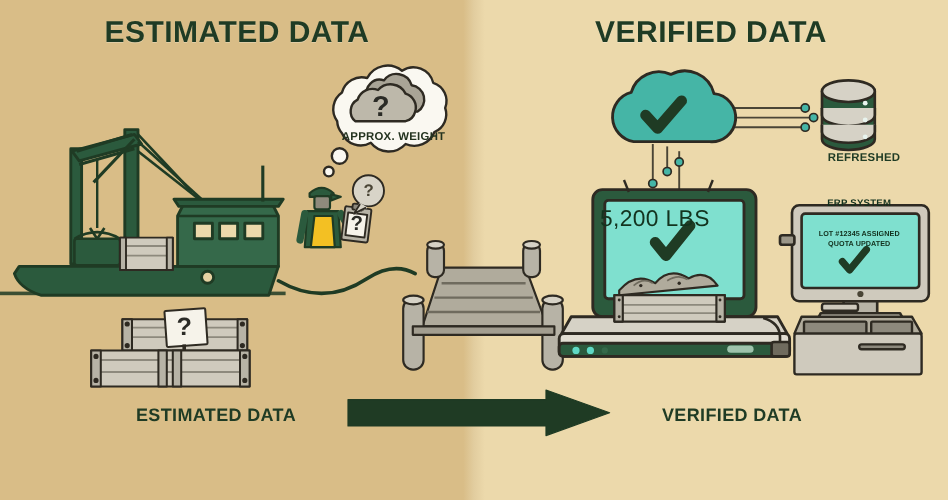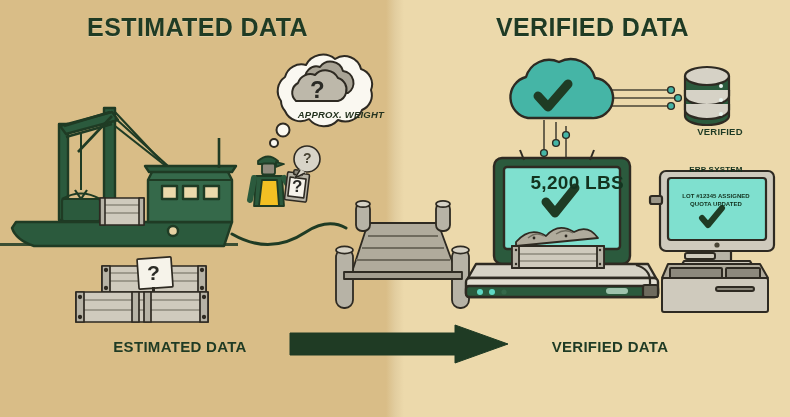--- a/index.html
+++ b/index.html
@@ -33,42 +33,42 @@
   #arrow-caption{
     position:absolute;left:285px;top:360px;width:230px;text-align:center;
     font-size:14.5px;font-weight:bold;color:#1f3b24;line-height:1.18;
   }
 
   
   .layer{position:absolute;left:0;top:0;}
 
   
   #lbs-text{
-    position:absolute;left:500px;top:172px;width:124px;text-align:right;
-    font-size:19px;font-weight:bold;color:#13331f;letter-spacing:0.3px;
+    position:absolute;left:500px;top:172px;width:124px;text-align:left;
+    font-size:19px;font-weight:normal;color:#13331f;letter-spacing:0.3px;
   }
   #erp-title{
     position:absolute;left:668px;top:165px;width:96px;text-align:center;
     font-size:8px;font-weight:bold;color:#12301d;letter-spacing:0.2px;
   }
   #erp-line1{
     position:absolute;left:664px;top:193px;width:104px;text-align:center;
     font-size:6px;font-weight:bold;color:#12301d;letter-spacing:0.05px;
   }
   #erp-line2{
     position:absolute;left:664px;top:201px;width:104px;text-align:center;
     font-size:6px;font-weight:bold;color:#12301d;letter-spacing:0.05px;
   }
   #db-caption{
     position:absolute;left:656px;top:126px;width:128px;text-align:center;
     font-size:9.5px;font-weight:bold;color:#1f3b24;line-height:1.18;letter-spacing:0.2px;
   }
   #approx-text{
-    position:absolute;left:272px;top:109px;width:112px;text-align:right;
-    font-size:9.5px;font-weight:bold;color:#24331f;letter-spacing:0.2px;font-style:italic;
+    position:absolute;left:272px;top:109px;width:112px;text-align:center;
+    font-size:9.5px;font-weight:bold;color:#24331f;letter-spacing:0.2px;
   }
   .qmark{font-weight:bold;color:#2b2b26;}
 </style>
 </head>
 <body>
 
 <div id="stage">
 
   <div class="bg-left"></div>
   <div class="bg-right"></div>
@@ -347,21 +347,21 @@
 
   <div id="approx-text">APPROX. WEIGHT</div>
 
   <div id="lbs-text">5,200 LBS</div>
 
   <div id="erp-title">ERP SYSTEM</div>
   <div id="erp-line1">LOT #12345 ASSIGNED</div>
   <div id="erp-line2">QUOTA UPDATED</div>
 
   <div id="db-caption">
-    <div>VERIFIED</div>
+    <div>REFRESHED</div>
   </div>
 
   <div class="footlbl" id="foot-left">ESTIMATED DATA</div>
   <div class="footlbl" id="foot-right">VERIFIED DATA</div>
 
 
   <div class="qmark" style="position:absolute;left:310px;top:76px;font-size:24px;">?</div>
   <div class="qmark" style="position:absolute;left:292px;top:177px;font-size:17px;">?</div>
   <div class="qmark" style="position:absolute;left:303px;top:150px;font-size:14px;color:#4a4536;">?</div>
   <div class="qmark" style="position:absolute;left:147px;top:261px;font-size:21px;">?</div>

